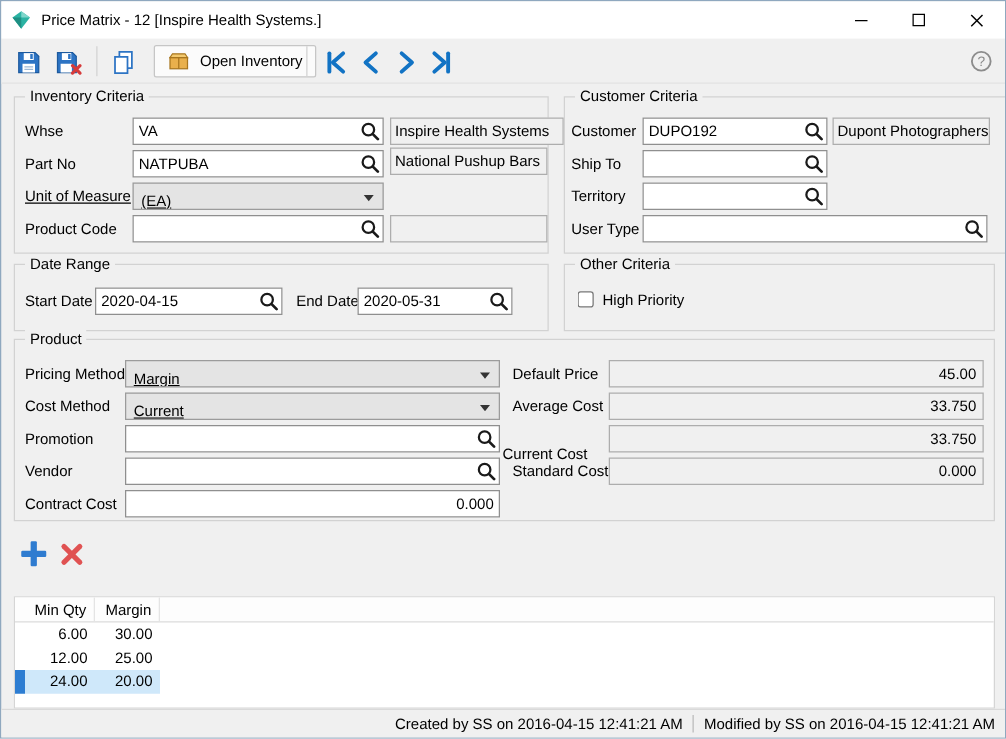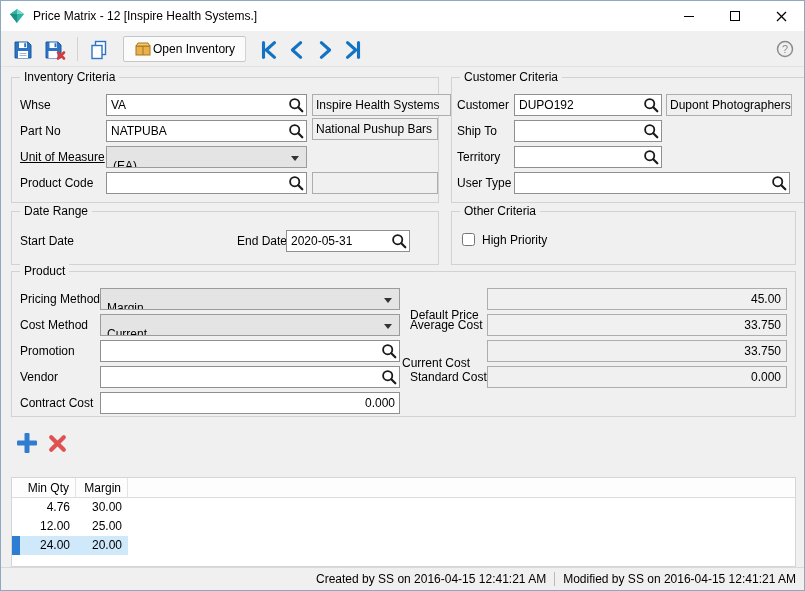--- a/index.html
+++ b/index.html
@@ -14,37 +14,37 @@
   .win-controls { position: absolute; right: 0; top: 0; height: 30px; display: flex; }
   .win-btn { width: 46px; height: 30px; display: flex; align-items: center; justify-content: center; cursor: pointer; }
   .glyph-min { width: 10px; height: 0; border-top: 1px solid #000; display: block; }
   .glyph-max { width: 10px; height: 10px; border: 1px solid #000; display: block; }
 
   
   .toolbar { position: absolute; left: 0; top: 30px; width: 100%; height: 36px; background: #f0f0f0; border-bottom: 1px solid #e2e2e2; }
   .tb-item { position: absolute; top: 7px; }
   .tbtn { display: flex; align-items: center; justify-content: center; width: 24px; height: 24px; cursor: pointer; }
   .tb-sep { position: absolute; top: 6px; width: 1px; height: 24px; background: #d2d2d2; }
-  .open-inv-btn { position: absolute; left: 122px; top: 5px; height: 26px; display: flex; align-items: center; gap: 1px; padding: 0 10px; background: #fbfbfb; border: 1px solid #c6c6c6; border-radius: 2px; cursor: pointer; white-space: nowrap; }
+  .open-inv-btn { position: absolute; left: 122px; top: 5px; height: 26px; display: flex; align-items: center; gap: 8px; padding: 0 10px; background: #fbfbfb; border: 1px solid #c6c6c6; border-radius: 2px; cursor: pointer; white-space: nowrap; }
   .help-btn { position: absolute; right: 10px; top: 9px; width: 18px; height: 18px; cursor: pointer; }
 
   
   .gb { position: absolute; border: 1px solid #d2d2d2; }
   .gb-title { position: absolute; top: -8px; left: 8px; background: #f0f0f0; padding: 0 4px; line-height: 14px; white-space: nowrap; }
   .lbl { position: absolute; height: 22px; line-height: 22px; white-space: nowrap; }
 
   
   .fld { position: absolute; height: 22px; }
   .fld input { width: 100%; height: 22px; border: 1px solid #8f8f8f; background: #fff; padding: 0 4px; font-family: "Liberation Sans", sans-serif; font-size: 12px; color: #000; }
   .fld.mag input { padding-right: 24px; }
   .fld .mg { position: absolute; right: 3px; top: 3px; width: 16px; height: 16px; cursor: pointer; }
   .fld.num input { text-align: right; }
   .ro { position: absolute; height: 22px; border: 1px solid #adadad; background: #f0f0f0; line-height: 20px; padding: 0 3px; white-space: nowrap; overflow: hidden; }
   .ro.num { text-align: right; padding: 0 5px; }
-  .dd { position: absolute; height: 22px; border: 1px solid #9b9b9b; background: #e4e4e4; line-height: 20px; padding: 9px 22px 0 6px; cursor: default; white-space: nowrap; overflow: hidden; text-decoration: underline; }
+  .dd { position: absolute; height: 22px; border: 1px solid #9b9b9b; background: #e4e4e4; line-height: 20px; padding: 4px 22px 0 6px; cursor: default; white-space: nowrap; overflow: hidden; text-decoration: underline; }
   .dd::after { content: ""; position: absolute; right: 7px; top: 9px; width: 0; height: 0; border: 4px solid transparent; border-top: 5px solid #333; }
   .chkbox { position: absolute; width: 13px; height: 13px; margin: 0; }
 
   .icon-btn { position: absolute; cursor: pointer; }
 
   
   .grid { position: absolute; left: 10px; top: 476px; width: 785px; height: 90px; background: #fff; border: 1px solid #d5d5d5; }
   .g-head { display: flex; height: 20px; border-bottom: 1px solid #dcdcdc; background: #fdfdfd; }
   .g-gut { width: 8px; flex: none; }
   .g-hc { width: 56px; flex: none; text-align: right; padding: 3px 6px 0 0; border-right: 1px solid #e4e4e4; }
@@ -233,20 +233,27 @@
           <circle cx="6.7" cy="6.7" r="4.6" fill="none" stroke="#1a1a1a" stroke-width="1.8"></circle>
           <line x1="10.3" y1="10.3" x2="14.3" y2="14.3" stroke="#1a1a1a" stroke-width="2.2" stroke-linecap="round"></line>
         </svg>
     </span>
   </div>
 
   <div class="gb" style="left:10px; top:210px; width:428px; height:54px;">
     <span class="gb-title">Date Range</span>
 
     <span class="lbl" style="left:8px; top:18px;">Start Date</span>
+    <span class="fld mag" style="left:64px; top:18px; width:150px;">
+      <input value="2020-04-15" style="">
+      <svg class="mg" viewBox="0 0 16 16">
+          <circle cx="6.7" cy="6.7" r="4.6" fill="none" stroke="#1a1a1a" stroke-width="1.8"></circle>
+          <line x1="10.3" y1="10.3" x2="14.3" y2="14.3" stroke="#1a1a1a" stroke-width="2.2" stroke-linecap="round"></line>
+        </svg>
+    </span>
 
     <span class="lbl" style="left:225px; top:18px;">End Date</span>
     <span class="fld mag" style="left:274px; top:18px; width:124px;">
       <input value="2020-05-31" style="">
       <svg class="mg" viewBox="0 0 16 16">
           <circle cx="6.7" cy="6.7" r="4.6" fill="none" stroke="#1a1a1a" stroke-width="1.8"></circle>
           <line x1="10.3" y1="10.3" x2="14.3" y2="14.3" stroke="#1a1a1a" stroke-width="2.2" stroke-linecap="round"></line>
         </svg>
     </span>
   </div>
@@ -286,21 +293,21 @@
           <circle cx="6.7" cy="6.7" r="4.6" fill="none" stroke="#1a1a1a" stroke-width="1.8"></circle>
           <line x1="10.3" y1="10.3" x2="14.3" y2="14.3" stroke="#1a1a1a" stroke-width="2.2" stroke-linecap="round"></line>
         </svg>
     </span>
 
     <span class="lbl" style="left:8px; top:120px;">Contract Cost</span>
     <span class="fld num" style="left:88px; top:120px; width:300px;">
       <input value="0.000" style="">
     </span>
 
-    <span class="lbl" style="left:398px; top:16px;margin-top:16px;">Default Price</span>
+    <span class="lbl" style="left:398px; top:16px;">Default Price</span>
     <span class="ro num" style="left:475px; top:16px; width:300px;">45.00</span>
 
     <span class="lbl" style="left:398px; top:42px;">Average Cost</span>
     <span class="ro num" style="left:475px; top:42px; width:300px;">33.750</span>
 
     <span class="lbl" style="left:390px; top:68px;margin-top:12px;">Current Cost</span>
     <span class="ro num" style="left:475px; top:68px; width:300px;">33.750</span>
 
     <span class="lbl" style="left:398px; top:94px;">Standard Cost</span>
     <span class="ro num" style="left:475px; top:94px; width:300px;">0.000</span>
@@ -322,21 +329,21 @@
   </span>
 
   <div class="grid">
     <div class="g-head">
       <div class="g-gut"></div>
       <div class="g-hc">Min Qty</div>
       <div class="g-hc c2">Margin</div>
     </div>
     <div class="g-row">
       <div class="g-gut"></div>
-      <div class="g-cell">4.76</div>
+      <div class="g-cell">6.00</div>
       <div class="g-cell c2">30.00</div>
     </div>
     <div class="g-row">
       <div class="g-gut"></div>
       <div class="g-cell">12.00</div>
       <div class="g-cell c2">25.00</div>
     </div>
     <div class="g-row sel">
       <div class="g-gut"></div>
       <div class="g-cell">24.00</div>

